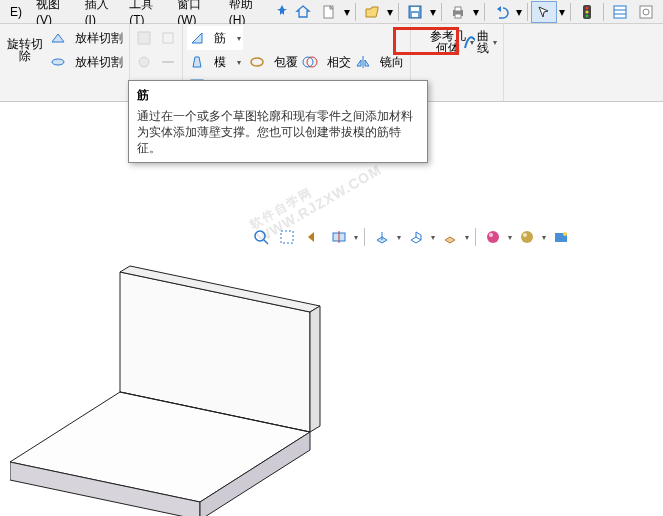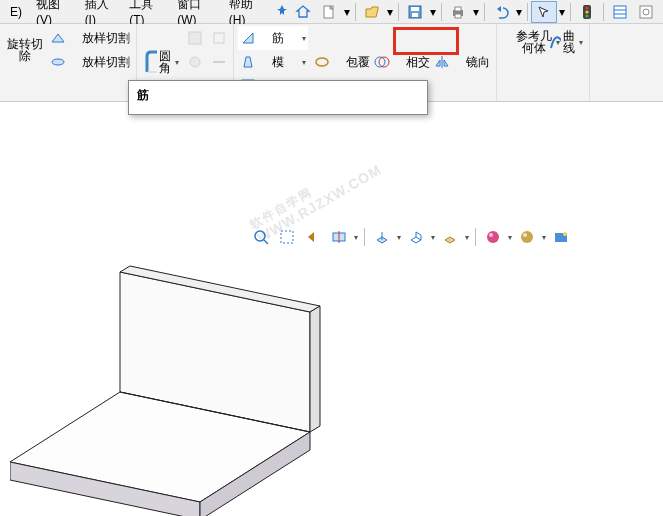--- a/index.html
+++ b/index.html
@@ -11,21 +11,21 @@
 .menubar .tools .tbtn { width:26px; height:22px; display:flex; align-items:center; justify-content:center; border:1px solid transparent; position:relative; }
 .menubar .tools .drop { width:10px; display:flex; align-items:center; justify-content:center; }
 .menubar .tools .sep { width:1px; height:18px; background:#c0c0c0; margin:0 3px; }
 .menubar .tbtn.arrow { border:1px solid #7aa7d8; background:#d8e8f8; }
 
 .ribbon { height:78px; background:#f3f3f3; border-bottom:1px solid #c9c9c9; display:flex; overflow:hidden; position:relative; }
 .rgroup { display:flex; flex-direction:column; padding:2px 4px; border-right:1px solid #dedede; }
 .rrow { display:flex; align-items:center; gap:4px; }
 .bigbtn { width:40px; display:flex; flex-direction:row; align-items:center; justify-content:center; padding:2px; gap:2px; }
 .bigbtn .lbl { text-align:center; line-height:12px; }
-.smallbtn { display:flex; align-items:center; gap:16px; padding:1px 2px; height:24px; }
+.smallbtn { display:flex; align-items:center; gap:9px; padding:1px 2px; height:24px; }
 .smallbtn .ic { width:16px; height:16px; flex:0 0 16px; }
 .smallbtn .tx { white-space:nowrap; }
 .dd { font-size:8px; color:#555; margin-left:2px; }
 
 .rib-hl { position:absolute; border:3px solid #e03020; left:393px; top:3px; width:66px; height:28px; pointer-events:none; z-index:5; }
 
 .tooltip { position:absolute; left:128px; top:80px; width:300px; background:#fff; border:1px solid #888; box-shadow:2px 2px 6px rgba(0,0,0,.3); padding:6px 8px; z-index:10; }
 .tooltip .tt-title { font-weight:bold; margin-bottom:4px; }
 .tooltip .tt-body { color:#333; line-height:16px; }
 
@@ -164,28 +164,20 @@
               </svg>
             </span>
           <span class="tx">放样切割</span>
         </div>
       </div>
     </div>
   </div>
 
   <div class="rgroup">
     <div class="rrow">
-      <div class="bigbtn">
-        <svg width="28" height="28">
-            <path d="M4 24V8q0-4 4-4h16" fill="none" stroke="#3a88c8" stroke-width="3"></path>
-            <path d="M4 24h20V4" fill="none" stroke="#ccc"></path>
-          </svg>
-        <span class="lbl">圆角</span>
-          <span class="dd">▾</span>
-      </div>
       <div style="display:flex;flex-direction:column;gap:0;opacity:.45;">
         <div class="smallbtn">
             <span class="ic">
               <svg width="16" height="16">
                 <rect x="2" y="2" width="12" height="12" fill="#ddd" stroke="#aaa"></rect>
               </svg>
             </span>
           </div>
         <div class="smallbtn">
             <span class="ic">
@@ -310,20 +302,21 @@
       </div>
     </div>
   </div>
 
 
   <div class="rib-hl"></div>
 </div>
 
 <div class="tooltip">
   <div class="tt-title">筋</div>
+  <div class="tt-body">通过在一个或多个草图轮廓和现有零件之间添加材料为实体添加薄壁支撑。您也可以创建带拔模的筋特征。</div>
 </div>
 
 <div class="canvas">
   <div class="watermark">
     <span>软件自学网</span>
     <span class="wsub">WWW.RJZXW.COM</span>
   </div>
 
   <div class="viewbar">
     <div class="vb">

